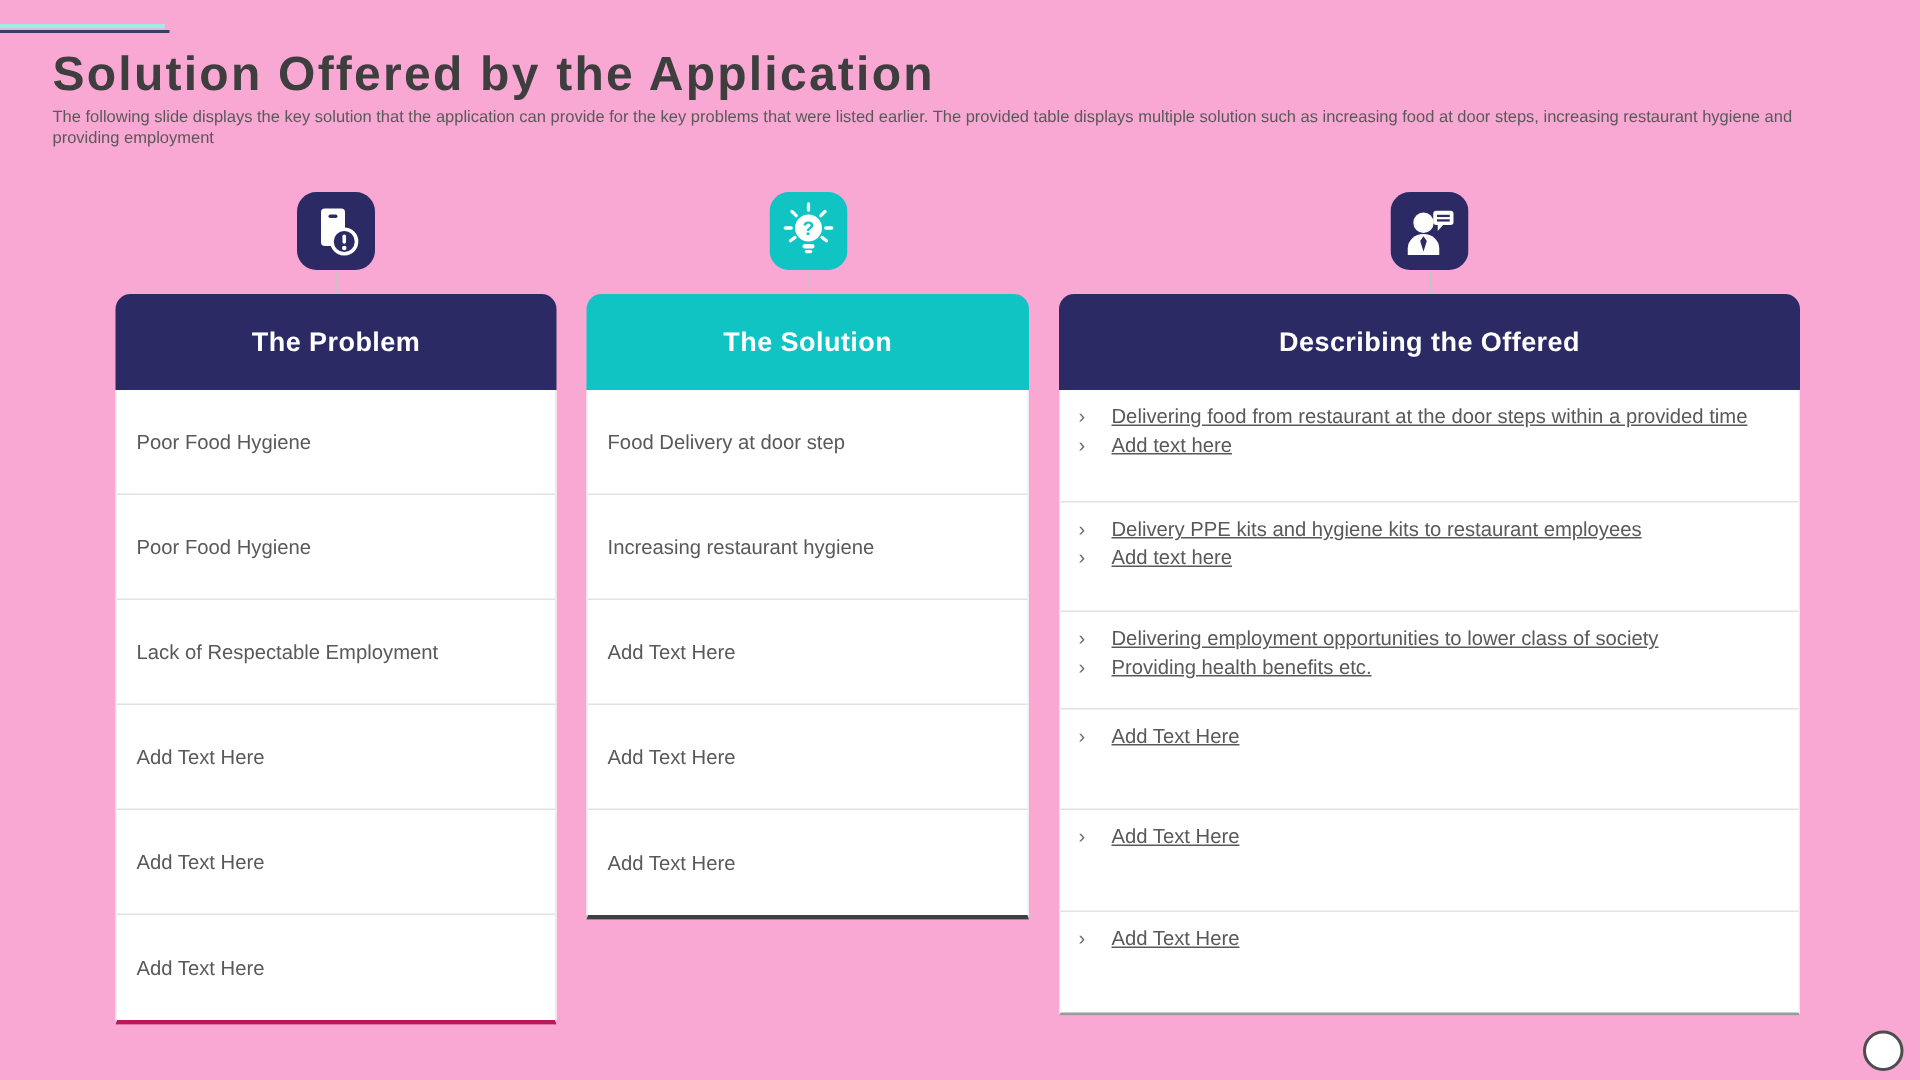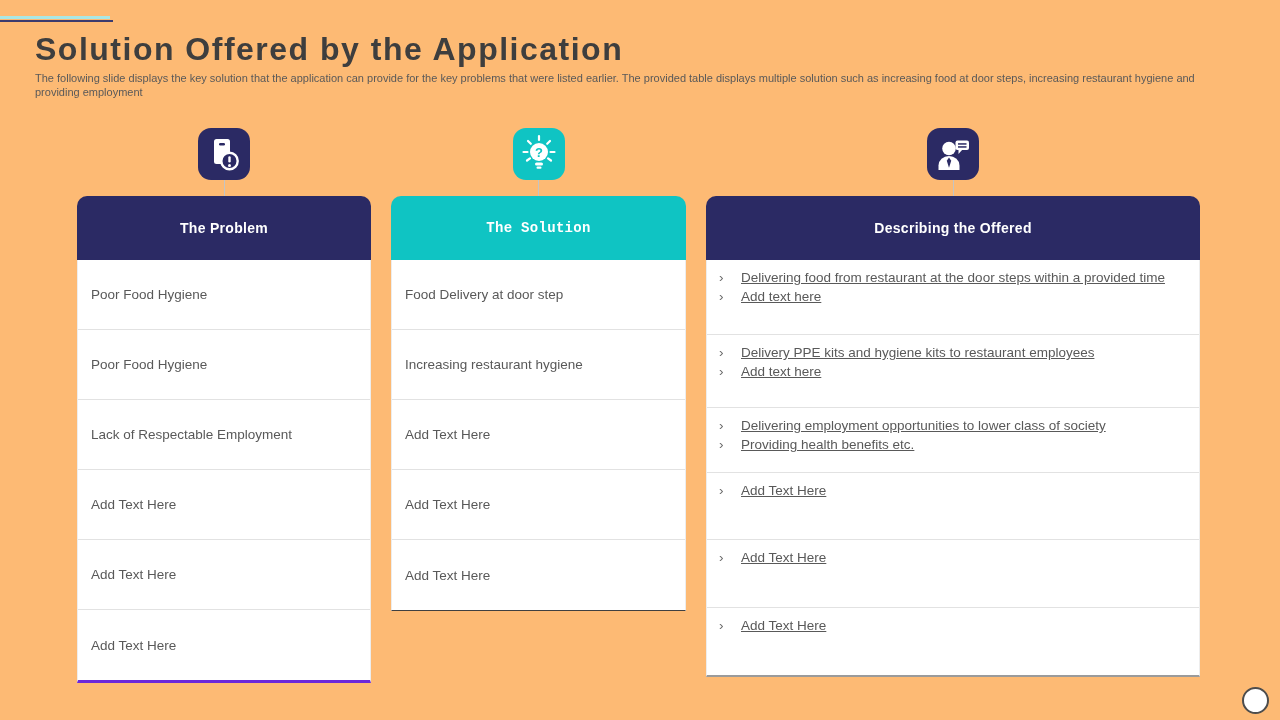--- a/index.html
+++ b/index.html
@@ -1,18 +1,18 @@
 <!DOCTYPE html>
 <html><head>
 <meta charset="utf-8">
 <style>
   * { margin:0; padding:0; box-sizing:border-box; }
   html,body { background:#e9e9e9; }
   .slide {
-    position:relative; width:1280px; height:720px; background:#fdba74;
+    position:relative; width:1280px; height:720px; background:#f9a8d4;
     font-family:"Liberation Sans", sans-serif; overflow:hidden; margin:0 auto;
   }
   .deco-teal { position:absolute; left:0; top:16px; width:110px; height:3px; background:#a9e7e4; }
   .deco-dark { position:absolute; left:0; top:20px; width:113px; height:2px; background:#3c3b6e; }
 
   .title {
     position:absolute; left:35px; top:31px; font-size:32px; font-weight:bold;
     color:#3e3e3e; letter-spacing:1.5px; white-space:nowrap;
   }
   .subtitle {
@@ -23,30 +23,30 @@
   .col { position:absolute; top:128px; }
   .col1 { left:77px;  width:294px; }
   .col2 { left:391px; width:295px; }
   .col3 { left:706px; width:494px; }
 
   .icon-tile { width:52px; height:52px; margin:0 auto; display:block; }
   .connector { width:1px; height:16px; background:#c4c4c4; margin:0 auto; }
 
   .col-header {
     height:64px; border-radius:10px 10px 0 0; text-align:center; line-height:64px;
-    color:#ffffff; font-size:14px; font-weight:bold; letter-spacing:0.3px;
+    color:#ffffff; font-size:18px; font-weight:bold; letter-spacing:0.3px;
   }
   .hdr-navy { background:#2b2a64; }
-  .hdr-teal { background:#0fc4c3;font-family:Liberation Mono, monospace; }
+  .hdr-teal { background:#0fc4c3; }
 
   .body {
     background:#ffffff; border-left:1px solid #ededed; border-right:1px solid #ededed;
   }
-  .body-u1 { border-bottom:3px solid #6d28d9; }
-  .body-u2 { border-bottom:1px solid #404040; }
+  .body-u1 { border-bottom:3px solid #be185d; }
+  .body-u2 { border-bottom:3px solid #404040; }
   .body-u3 { border-bottom:2px solid #9b9b9b; }
 
   .row {
     height:70px; display:flex; align-items:center; padding-left:13px;
     font-size:13.5px; color:#595959; border-bottom:1px solid #e2e2e2;
   }
   .body .row:last-child { border-bottom:none; }
 
   .brow { padding:8px 14px 0 12px; border-bottom:1px solid #e2e2e2; }
   .body .brow:last-child { border-bottom:none; }

